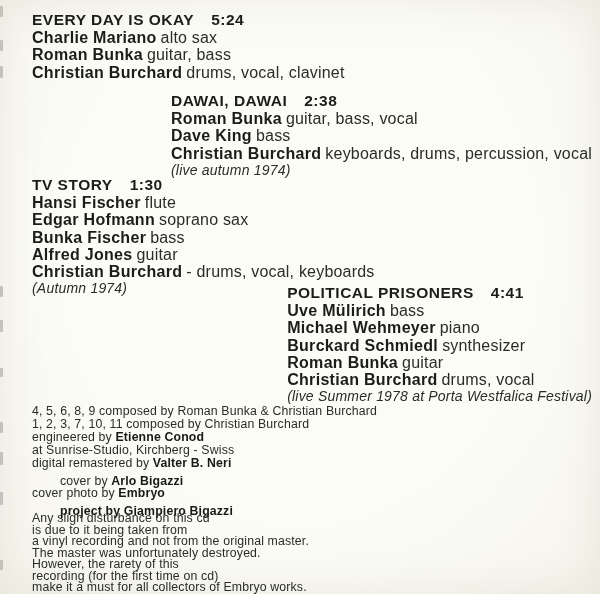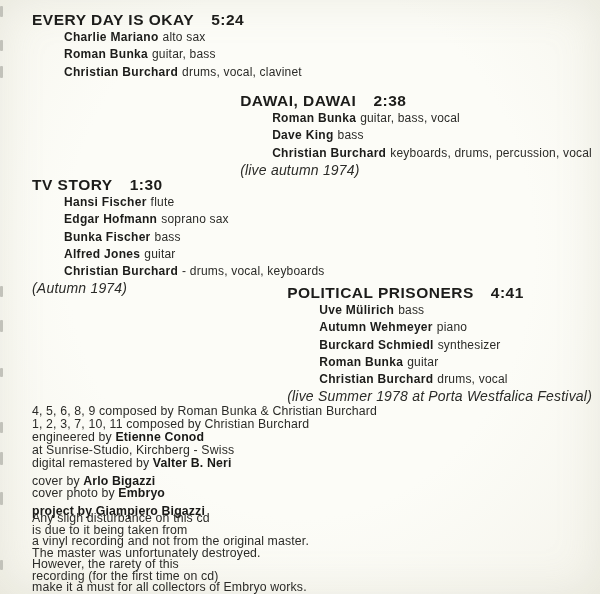--- a/index.html
+++ b/index.html
@@ -31,45 +31,44 @@
   .track-title {
     font-size: 15.5px;
     font-weight: bold;
     letter-spacing: 0.5px;
     line-height: 17px;
     margin-bottom: 1px;
     white-space: nowrap;
   }
   .track-time { margin-left: 17px; font-weight: bold; letter-spacing: 0.5px; }
   .credit {
-    font-size: 12px;
+    font-size: 16px;
     line-height: 17.3px;
     white-space: nowrap;
-    margin-left: 32px;
   }
   .credit b { letter-spacing: 0.3px; }
   .credit .role { margin-left: 4px; color: #2b2b28; }
   .note {
     font-size: 14px;
     font-style: italic;
     line-height: 17.3px;
     color: #2b2b28;
     white-space: nowrap;
   }
   .production {
     position: absolute;
     left: 32px; top: 405px;
     font-size: 12.3px;
     line-height: 12.9px;
     letter-spacing: 0.15px;
     color: #2b2b28;
   }
   .pline { white-space: nowrap; }
   .pline b { color: #191917; }
-  .gap-before { margin-top: 5px; }
+  .gap-before { margin-top: 5px; margin-left: 28px; }
   .disclaimer {
     position: absolute;
     left: 32px; top: 513px;
     font-size: 12.3px;
     line-height: 11.5px;
     letter-spacing: 0.15px;
     color: #2b2b28;
   }
   .dline { white-space: nowrap; }
 </style>
@@ -110,21 +109,21 @@
     <div class="credit"><b>Edgar Hofmann</b><span class="role">soprano sax</span></div>
     <div class="credit"><b>Bunka Fischer</b><span class="role">bass</span></div>
     <div class="credit"><b>Alfred Jones</b><span class="role">guitar</span></div>
     <div class="credit"><b>Christian Burchard</b><span class="role">- drums, vocal, keyboards</span></div>
     <div class="note">(Autumn 1974)</div>
   </section>
 
   <section class="track right" style="right:8px; top:284px">
     <div class="track-title"><span>POLITICAL PRISONERS</span><span class="track-time">4:41</span></div>
     <div class="credit"><b>Uve Mülirich</b><span class="role">bass</span></div>
-    <div class="credit"><b>Autumn Wehmeyer</b><span class="role">piano</span></div>
+    <div class="credit"><b>Michael Wehmeyer</b><span class="role">piano</span></div>
     <div class="credit"><b>Burckard Schmiedl</b><span class="role">synthesizer</span></div>
     <div class="credit"><b>Roman Bunka</b><span class="role">guitar</span></div>
     <div class="credit"><b>Christian Burchard</b><span class="role">drums, vocal</span></div>
     <div class="note">(live Summer 1978 at Porta Westfalica Festival)</div>
   </section>
 
   <section class="production">
     <div class="pline"><span>4, 5, 6, 8, 9 composed by Roman Bunka &amp; Christian Burchard</span><b></b></div>
     <div class="pline"><span>1, 2, 3, 7, 10, 11 composed by Christian Burchard</span><b></b></div>
     <div class="pline"><span>engineered by </span><b>Etienne Conod</b></div>

